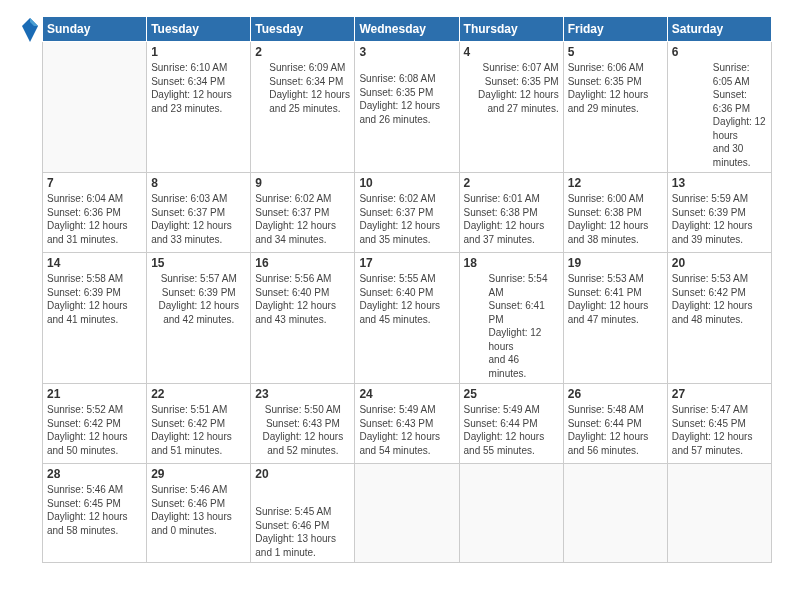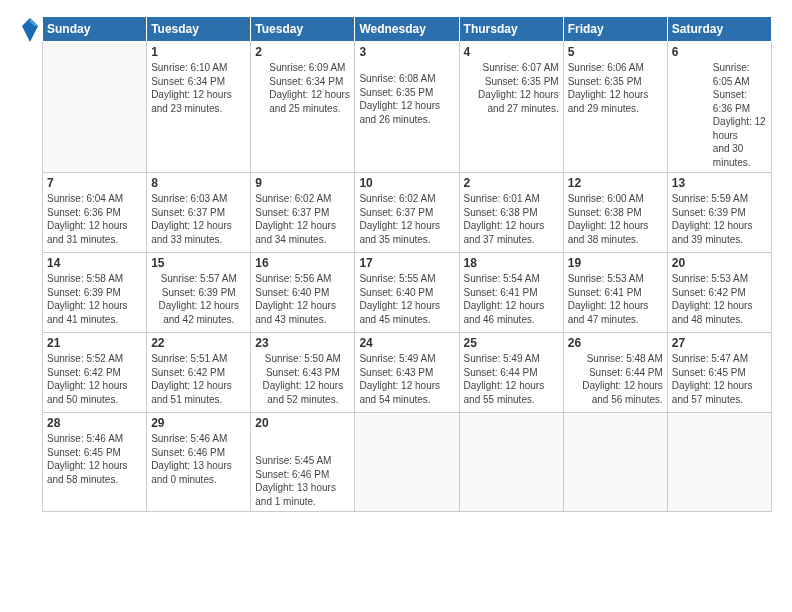--- a/index.html
+++ b/index.html
@@ -252,21 +252,21 @@
           </td>
           <td>
             <span class="day-number">17</span>
             <div class="day-info" style="white-space: pre-line;">Sunrise: 5:55 AM
 Sunset: 6:40 PM
 Daylight: 12 hours
 and 45 minutes.</div>
           </td>
           <td>
             <span class="day-number">18</span>
-            <div class="day-info" style="white-space: pre-line;">Sunrise: 5:54 AM
+            <div class="day-info" style="white-space: pre-line; margin-left: 25px;">Sunrise: 5:54 AM
 Sunset: 6:41 PM
 Daylight: 12 hours
 and 46 minutes.</div>
           </td>
           <td>
             <span class="day-number">19</span>
             <div class="day-info" style="white-space: pre-line;">Sunrise: 5:53 AM
 Sunset: 6:41 PM
 Daylight: 12 hours
 and 47 minutes.</div>
@@ -310,21 +310,21 @@
           </td>
           <td>
             <span class="day-number">25</span>
             <div class="day-info" style="white-space: pre-line;">Sunrise: 5:49 AM
 Sunset: 6:44 PM
 Daylight: 12 hours
 and 55 minutes.</div>
           </td>
           <td>
             <span class="day-number">26</span>
-            <div class="day-info" style="white-space: pre-line; text-align: right;">Sunrise: 5:48 AM
+            <div class="day-info" style="white-space: pre-line;">Sunrise: 5:48 AM
 Sunset: 6:44 PM
 Daylight: 12 hours
 and 56 minutes.</div>
           </td>
           <td>
             <span class="day-number">27</span>
             <div class="day-info" style="white-space: pre-line;">Sunrise: 5:47 AM
 Sunset: 6:45 PM
 Daylight: 12 hours
 and 57 minutes.</div>

